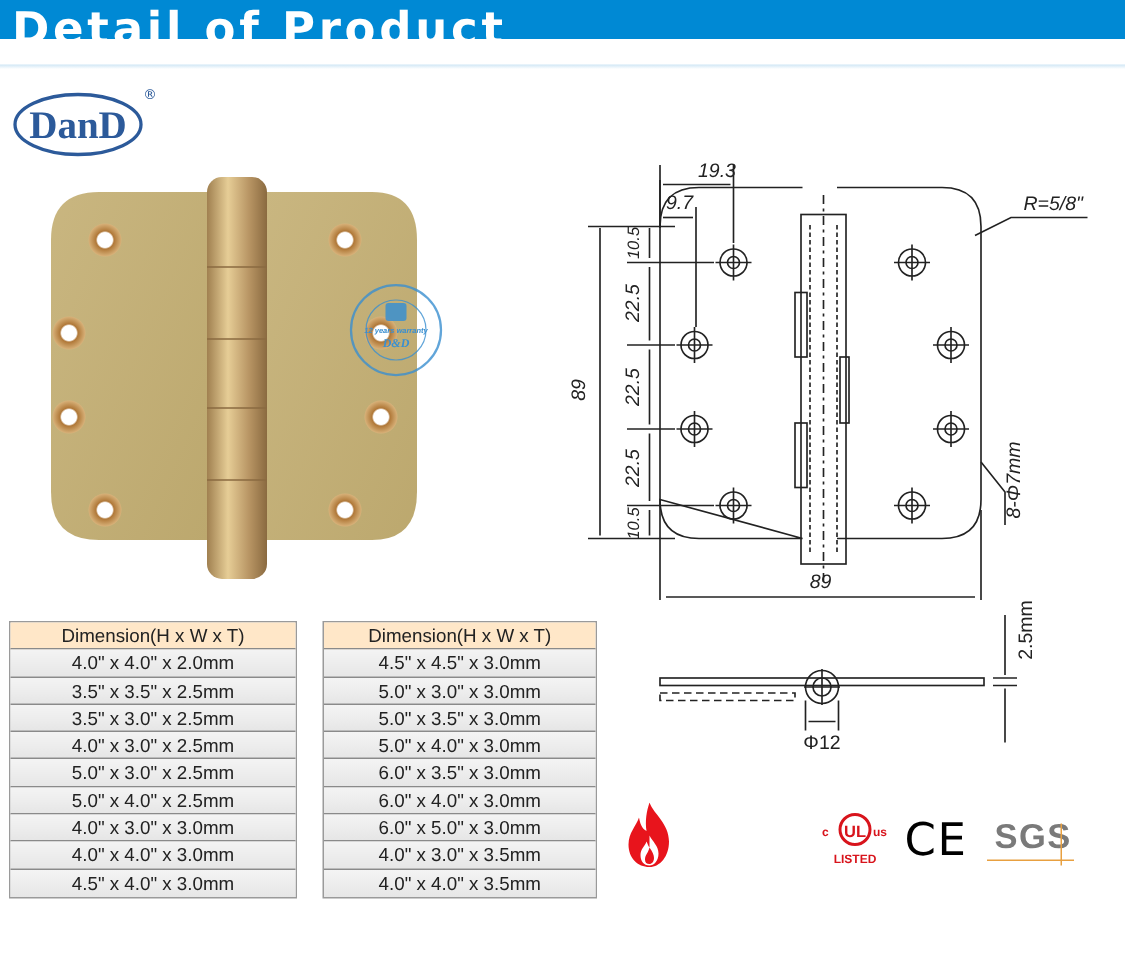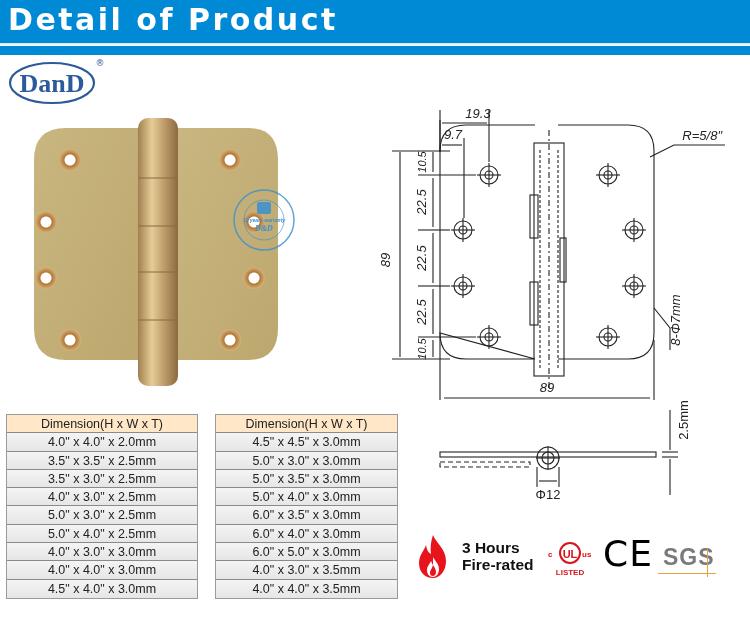--- a/index.html
+++ b/index.html
@@ -1,32 +1,32 @@
 <!DOCTYPE html>
 <html><head>
 <meta charset="utf-8">
 <style>
   * { box-sizing: border-box; margin: 0; padding: 0; }
   body { width: 750px; height: 638px; background: #ffffff; position: relative; overflow: hidden; font-family: "Liberation Sans", sans-serif; }
-  .banner { position: absolute; left: 0; top: 0; width: 750px; height: 55px; background: #0089d4; }
+  .banner { position: absolute; left: 0; top: 0; width: 750px; height: 26px; background: #0089d4; }
   .banner-title { position: absolute; left: 8px; top: 2px; font-family: "DejaVu Sans", sans-serif; font-weight: bold; font-size: 30px; color: #ffffff; letter-spacing: 2.5px; }
   .banner-shadow { position: absolute; left: 0; top: 43px; width: 750px; height: 3px; background: linear-gradient(#cfe6f5, #ffffff); }
   .logo { position: absolute; left: 7px; top: 56px; }
   .product { position: absolute; left: 28px; top: 110px; }
   .drawing { position: absolute; left: 380px; top: 90px; font-style: italic; }
   .side-drawing { position: absolute; left: 420px; top: 395px; }
   .table { position: absolute; top: 414px; border: 1px solid #9a9a9a; border-collapse: collapse; }
   .table .cell { height: 18.3px; line-height: 18px; text-align: center; font-size: 12.5px; color: #222; border-bottom: 1px solid #8a8a8a; background: linear-gradient(#f4f4f4, #e6e6e6); white-space: nowrap; }
   .table .cell:last-child { border-bottom: none; }
   .table .head { background: #ffe7c8; text-align: center; }
   .table-left { left: 6px; width: 192px; }
   .table-right { left: 215px; width: 183px; }
   .certs { position: absolute; left: 410px; top: 525px; width: 340px; height: 70px; }
   .cert-text { position: absolute; left: 52px; top: 14px; font-family: "Liberation Sans", sans-serif; font-weight: bold; font-size: 15.5px; line-height: 17px; color: #111; }
-  .ce { position: absolute; left: 193px; top: 8px; font-family: "DejaVu Sans", sans-serif; font-size: 36px; color: #000; letter-spacing: 1px; }
+  .ce { position: absolute; left: 193px; top: 18px; font-family: "DejaVu Sans", sans-serif; font-size: 30px; color: #000; letter-spacing: 1px; }
   .sgs { position: absolute; left: 253px; top: 19px; font-family: "Liberation Sans", sans-serif; font-weight: bold; font-size: 23px; color: #7a7a7a; letter-spacing: 1px; }
 </style>
 </head>
 <body>
 
 <div class="banner">
   <div class="banner-title">Detail of Product</div>
 </div>
 <div class="banner-shadow"></div>
 
@@ -226,24 +226,20 @@
   <div class="cell">4.0" x 3.0" x 3.5mm</div>
   <div class="cell">4.0" x 4.0" x 3.5mm</div>
 </div>
 
 <div class="certs">
   <svg style="position:absolute;left:6px;top:10px;" width="34" height="44" viewBox="0 0 34 44">
     <path d="M17 0 C20 8 30 14 30 26 C30 36 24 43 17 43 C9 43 3 37 3 28 C3 20 8 16 10 10 C11 16 13 18 15 19 C14 12 15 6 17 0 Z" fill="#e8141c"></path>
     <path d="M17 22 C19 26 23 29 23 34 C23 39 20 42 17 42 C13 42 11 39 11 35 C11 31 14 29 15 26 C16 28 16 29 17 30 Z" fill="#ffffff"></path>
     <path d="M17 30 C19 33 20 35 20 37 C20 40 18 41 17 41 C15 41 14 40 14 38 C14 35 16 34 17 30 Z" fill="#e8141c"></path>
   </svg>
-  <div class="cert-text">
-    <div>3 Hours</div>
-    <div>Fire-rated</div>
-  </div>
   <svg style="position:absolute;left:135px;top:12px;" width="50" height="44" viewBox="0 0 50 44">
     <text x="3" y="20" font-family="Liberation Sans, sans-serif" font-weight="bold" font-size="8" fill="#d8141c">c</text>
     <circle cx="25" cy="16" r="10" fill="none" stroke="#d8141c" stroke-width="2"></circle>
     <text x="25" y="21" text-anchor="middle" font-family="Liberation Sans, sans-serif" font-weight="bold" font-size="11" fill="#d8141c">UL</text>
     <text x="37" y="20" font-family="Liberation Sans, sans-serif" font-weight="bold" font-size="8" fill="#d8141c">us</text>
     <text x="25" y="38" text-anchor="middle" font-family="Liberation Sans, sans-serif" font-weight="bold" font-size="8" fill="#d8141c">LISTED</text>
   </svg>
   <div class="ce">CE</div>
   <div class="sgs">SGS</div>
   <div style="position:absolute;left:248px;top:48px;width:58px;height:1px;background:#e8a040;"></div>

